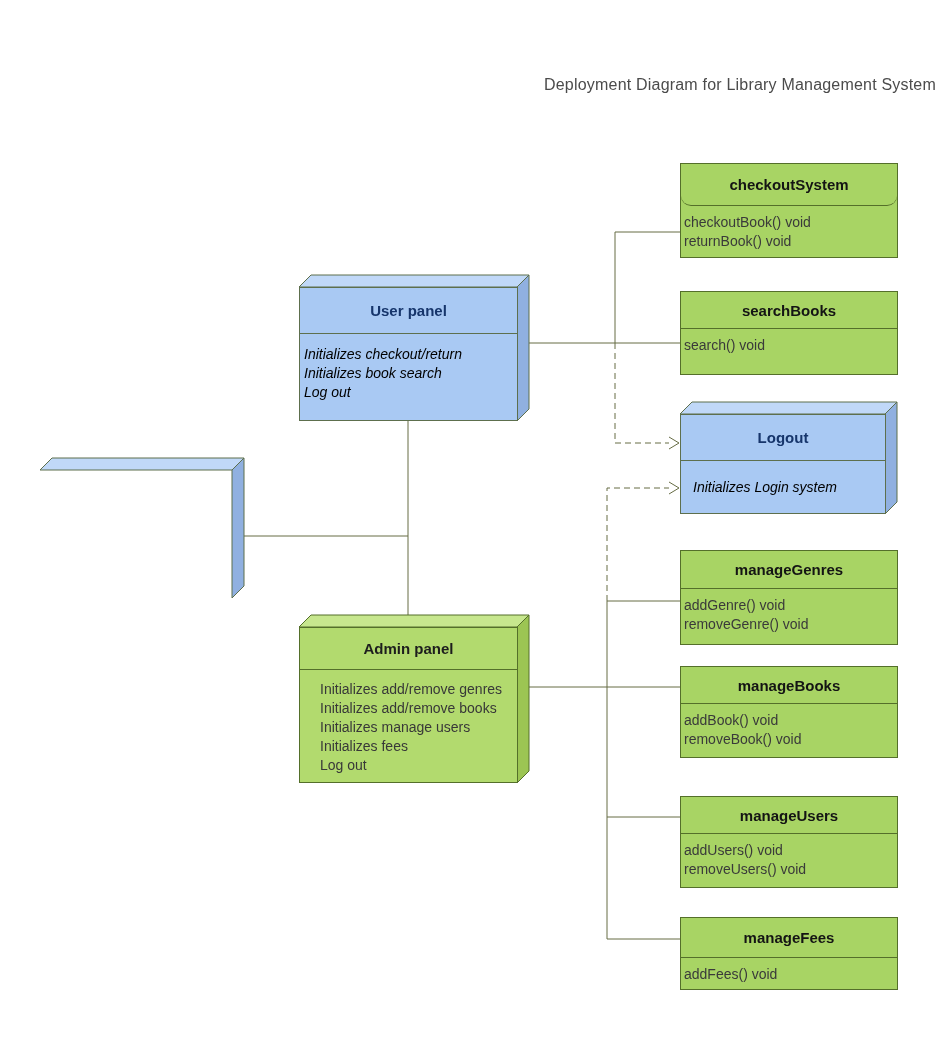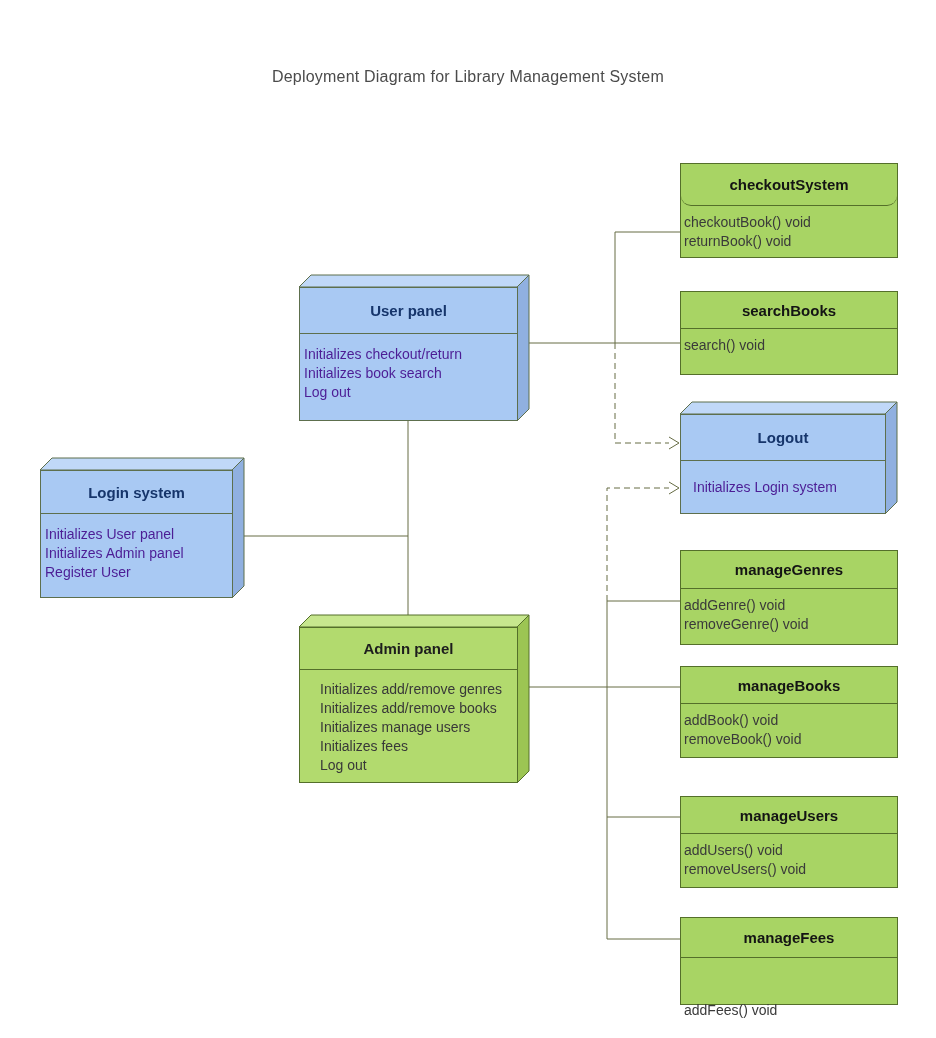--- a/index.html
+++ b/index.html
@@ -1,40 +1,40 @@
 <!DOCTYPE html>
 <html><head>
 <meta charset="utf-8">
 <style>
   html,body{margin:0;padding:0;background:#fff;}
   .canvas{
     position:relative;width:936px;height:1038px;background:#ffffff;
     font-family:"Liberation Sans",sans-serif;overflow:hidden;
   }
   .diagram-title{
-    position:absolute;top:68px;left:0;width:100%;text-align:center;
+    position:absolute;top:76px;left:0;width:100%;text-align:right;
     font-size:16px;color:#4b4b4b;letter-spacing:.2px;
   }
   .layer{position:absolute;left:0;top:0;}
   .box{
     position:absolute;box-sizing:border-box;border:1px solid;
     display:flex;flex-direction:column;
   }
   .node-blue{background:#a9c9f3;border-color:#5d6f4d;}
   .node-green{background:#b2da6e;border-color:#546f2a;}
   .comp{background:#a8d464;border-color:#546f2a;}
   .hdr{
     flex:none;display:flex;align-items:center;justify-content:center;
     font-weight:bold;font-size:15px;box-sizing:border-box;
   }
   .node-blue .hdr{border-bottom:1px solid #5d6f4d;color:#16356b;}
   .node-green .hdr{border-bottom:1px solid #546f2a;color:#1d1d1d;}
   .comp .hdr{border-bottom:1px solid #546f2a;color:#141414;}
   .bd{flex:1;font-size:14px;line-height:19px;padding:7px 3px 0 3px;}
-  .node-blue .bd{color:#4c1d95;padding-left:4px;padding-top:11px;}
+  .node-blue .bd{color:#000000;padding-left:4px;padding-top:11px;font-style:italic;}
   .node-green .bd{color:#383838;padding-left:20px;padding-top:10px;}
   .comp .bd{color:#3a3a3a;}
   .bd.center{display:flex;align-items:center;padding-top:0;}
 </style>
 </head>
 <body>
 
 <div class="canvas">
 
   <div class="diagram-title">Deployment Diagram for Library Management System</div>
@@ -65,28 +65,20 @@
       <polygon points="232,470 244,458 244,586 232,598" fill="#90b0e0" stroke="#5d6f4d"></polygon>
       <polygon points="299,287 311,275 529,275 517,287" fill="#c0d8f8" stroke="#5d6f4d"></polygon>
       <polygon points="517,287 529,275 529,409 517,421" fill="#90b0e0" stroke="#5d6f4d"></polygon>
       <polygon points="299,627 311,615 529,615 517,627" fill="#c7e78e" stroke="#546f2a"></polygon>
       <polygon points="517,627 529,615 529,771 517,783" fill="#9cc553" stroke="#546f2a"></polygon>
       <polygon points="680,414 692,402 897,402 885,414" fill="#c0d8f8" stroke="#5d6f4d"></polygon>
       <polygon points="885,414 897,402 897,502 885,514" fill="#90b0e0" stroke="#5d6f4d"></polygon>
     </g>
   </svg>
 
-  <div class="box node-blue" style="left:40px;top:470px;width:193px;height:128px;">
-    <div class="hdr" style="height:43px;">Login system</div>
-    <div class="bd">
-      <div>Initializes User panel</div>
-      <div>Initializes Admin panel</div>
-      <div>Register User</div>
-    </div>
-  </div>
 
   <div class="box node-blue" style="left:299px;top:287px;width:219px;height:134px;">
     <div class="hdr" style="height:46px;">User panel</div>
     <div class="bd">
       <div>Initializes checkout/return</div>
       <div>Initializes book search</div>
       <div>Log out</div>
     </div>
   </div>
 
@@ -140,20 +132,20 @@
   </div>
 
   <div class="box comp" style="left:680px;top:796px;width:218px;height:92px;">
     <div class="hdr" style="height:37px;">manageUsers</div>
     <div class="bd">
       <div>addUsers() void</div>
       <div>removeUsers() void</div>
     </div>
   </div>
 
-  <div class="box comp" style="left:680px;top:917px;width:218px;height:88px;gap:36px;">
+  <div class="box comp" style="left:680px;top:917px;width:218px;height:73px;">
     <div class="hdr" style="height:40px;">manageFees</div>
     <div class="bd">
       <div>addFees() void</div>
     </div>
   </div>
 
 </div>
 
 </body></html>

